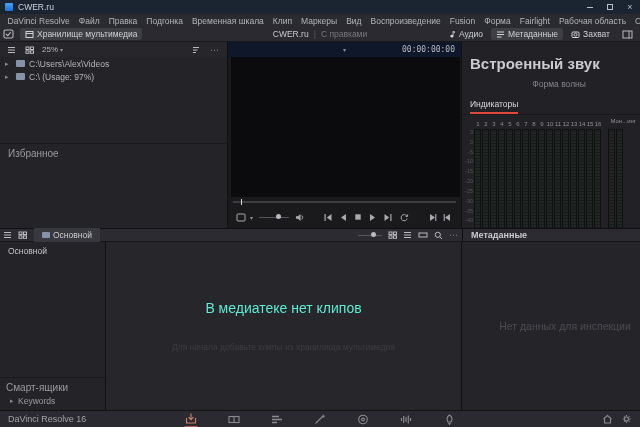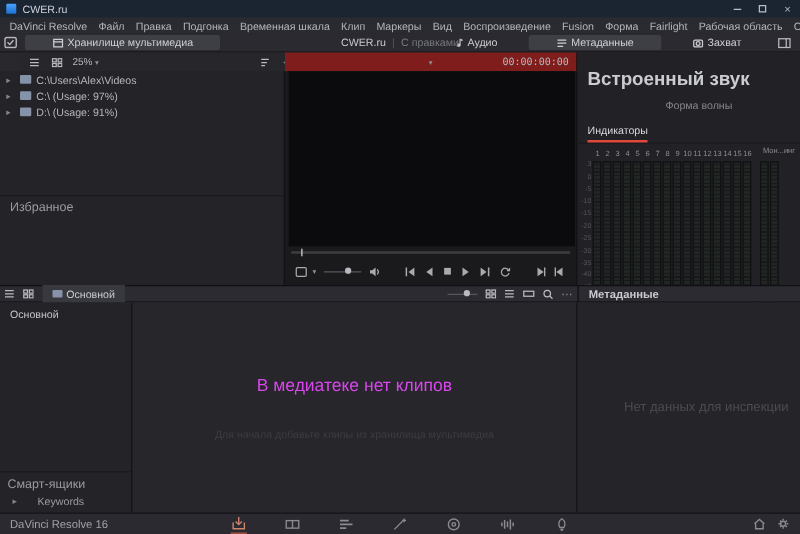--- a/index.html
+++ b/index.html
@@ -15,31 +15,31 @@
   .min-glyph{width:6px;height:1px;background:#b9bec8;}
   .max-glyph{width:6px;height:6px;border:1px solid #b9bec8;}
 
   
   .menubar{position:absolute;top:14px;left:0;right:0;height:13px;background:#2a2a31;display:flex;align-items:center;padding-left:3px;font-size:8.5px;color:#b4b5b9;white-space:nowrap;}
   .menu-item{padding:0 4.5px;cursor:default;}
 
   
   .toolbar1{position:absolute;top:27px;left:0;right:0;height:15px;background:#2a2a30;border-bottom:1px solid #18181c;display:flex;align-items:center;}
   .icon-btn{display:flex;align-items:center;justify-content:center;padding:0 3px;color:#b9bac0;}
-  .tb-btn{display:flex;align-items:center;gap:3px;height:12px;padding:0 22px;margin-left:3px;border-radius:2px;font-size:8.5px;color:#cfd0d3;white-space:nowrap;justify-content:center;}
+  .tb-btn{display:flex;align-items:center;gap:3px;height:12px;padding:0 5px;margin-left:3px;border-radius:2px;font-size:8.5px;color:#cfd0d3;white-space:nowrap;justify-content:center;}
   .tb-btn.raised{background:#3e3e45;}
   .tb-center{position:absolute;left:50%;transform:translateX(-50%);display:flex;gap:5px;font-size:8.5px;align-items:center;}
   .tb-center .sep{color:#5a5b60;}
   .project-sub{color:#77787d;}
   .tb-right{margin-left:auto;display:flex;align-items:center;}
 
   
   .toolbar2{position:absolute;top:42px;left:0;right:0;height:15px;}
-  .t2-left{position:absolute;left:16px;top:0;width:228px;height:15px;background:#26262b;border-right:1px solid #101013;display:flex;align-items:center;padding:0 4px;gap:3px;color:#a7a8ac;justify-content:center;}
-  .t2-center{position:absolute;left:228px;top:0;width:234px;height:15px;background:#7f1d1d;border-right:1px solid #101013;display:flex;align-items:center;color:#a7a8ac;}
+  .t2-left{position:absolute;left:0;top:0;width:228px;height:15px;background:#26262b;border-right:1px solid #101013;display:flex;align-items:center;padding:0 4px;gap:3px;color:#a7a8ac;justify-content:center;}
+  .t2-center{position:absolute;left:228px;top:0;width:234px;height:15px;background:#0f172a;border-right:1px solid #101013;display:flex;align-items:center;color:#a7a8ac;}
   .t2-right{position:absolute;left:462px;top:0;width:178px;height:15px;background:#212126;}
   .zoom-select{display:flex;align-items:center;gap:2px;font-size:8px;color:#b6b7bb;padding:0 2px;}
   .chev{font-size:6px;color:#8e8f93;}
   .spacer{flex:1;}
   .more-dots{font-size:9px;color:#8e8f93;letter-spacing:1px;padding:0 3px;}
   .timecode{margin-left:auto;padding-right:6px;font-family:"DejaVu Sans Mono",monospace;font-size:8px;color:#b8b9bd;}
   .t2-center .center-chev{position:absolute;left:50%;transform:translateX(-50%);}
 
   
   .tree-panel{position:absolute;left:0;top:57px;width:228px;height:171px;background:#232328;border-right:1px solid #101013;}
@@ -80,24 +80,24 @@
   .binbar{position:absolute;left:0;top:228px;width:462px;height:14px;background:#2b2b31;border-top:1px solid #101014;border-bottom:1px solid #16161a;display:flex;align-items:center;color:#a7a8ac;}
   .bin-tab{display:flex;align-items:center;gap:3px;height:14px;padding:0 8px;background:#38383f;font-size:8.5px;color:#cbccd0;margin-left:4px;}
   .bin-chip{width:8px;height:6px;border-radius:1px;background:#8592a8;}
   .metabar{position:absolute;left:462px;top:228px;width:178px;height:14px;background:#2b2b31;border-top:1px solid #101014;border-bottom:1px solid #16161a;display:flex;align-items:center;border-left:1px solid #101013;}
   .metabar-title{font-size:9px;color:#c9cacd;padding-left:8px;font-weight:bold;}
 
   
   .binlist-panel{position:absolute;left:0;top:242px;width:106px;height:168px;background:#242428;border-right:1px solid #101014;display:flex;flex-direction:column;}
   .bin-item{font-size:8.5px;color:#c4c5c8;padding:4px 8px;}
   .smartbins{margin-top:auto;border-top:1px solid #1a1a1e;padding-bottom:4px;}
-  .kw-row{display:flex;align-items:center;gap:13px;font-size:8.5px;color:#9b9ca0;padding:3px 0 0 10px;}
+  .kw-row{display:flex;align-items:center;gap:1px;font-size:8.5px;color:#9b9ca0;padding:3px 0 0 10px;}
 
   .emptypool-panel{position:absolute;left:106px;top:242px;width:356px;height:168px;background:#27272b;border-right:1px solid #101013;display:flex;flex-direction:column;align-items:center;justify-content:center;gap:26px;text-align:center;}
-  .empty-title{font-size:14px;color:#d946ef;}
+  .empty-title{font-size:14px;color:#5eead4;}
   .empty-sub{font-size:8.5px;color:#3c3c41;max-width:280px;}
 
   .metadata-panel{position:absolute;left:462px;top:242px;width:178px;height:168px;background:#242429;display:flex;align-items:center;justify-content:center;}
   .meta-empty{font-size:10.5px;color:#4b4b51;white-space:nowrap;margin-left:28px;}
 
   
   .statusbar{position:absolute;left:0;top:410px;width:640px;height:17px;background:#2a2a30;border-top:1px solid #131316;display:flex;align-items:center;}
   .sb-app{font-size:9px;color:#a2a3a7;padding-left:8px;}
   .page-icons{position:absolute;left:50%;top:0;transform:translateX(-50%);height:17px;display:flex;align-items:center;gap:30px;}
   .page-btn{display:flex;align-items:center;justify-content:center;color:#8a8b8f;height:17px;}
@@ -234,25 +234,20 @@
           <span class="drive-chip"></span>
           <span>C:\Users\Alex\Videos</span>
         </div>
 
         <div class="tree-row">
           <span class="tree-chev">▸</span>
           <span class="drive-chip"></span>
           <span>C:\ (Usage: 97%)</span>
         </div>
 
-        <div class="tree-row">
-          <span class="tree-chev">▸</span>
-          <span class="drive-chip"></span>
-          <span>D:\ (Usage: 91%)</span>
-        </div>
       </div>
     <div class="tree-divider"></div>
     <div class="section-label">Избранное</div>
   </div>
 
   <div class="viewer-panel">
     <div class="video-area"></div>
     <div class="scrub-row">
       <div class="scrub-line"></div>
       <div class="playhead"></div>

